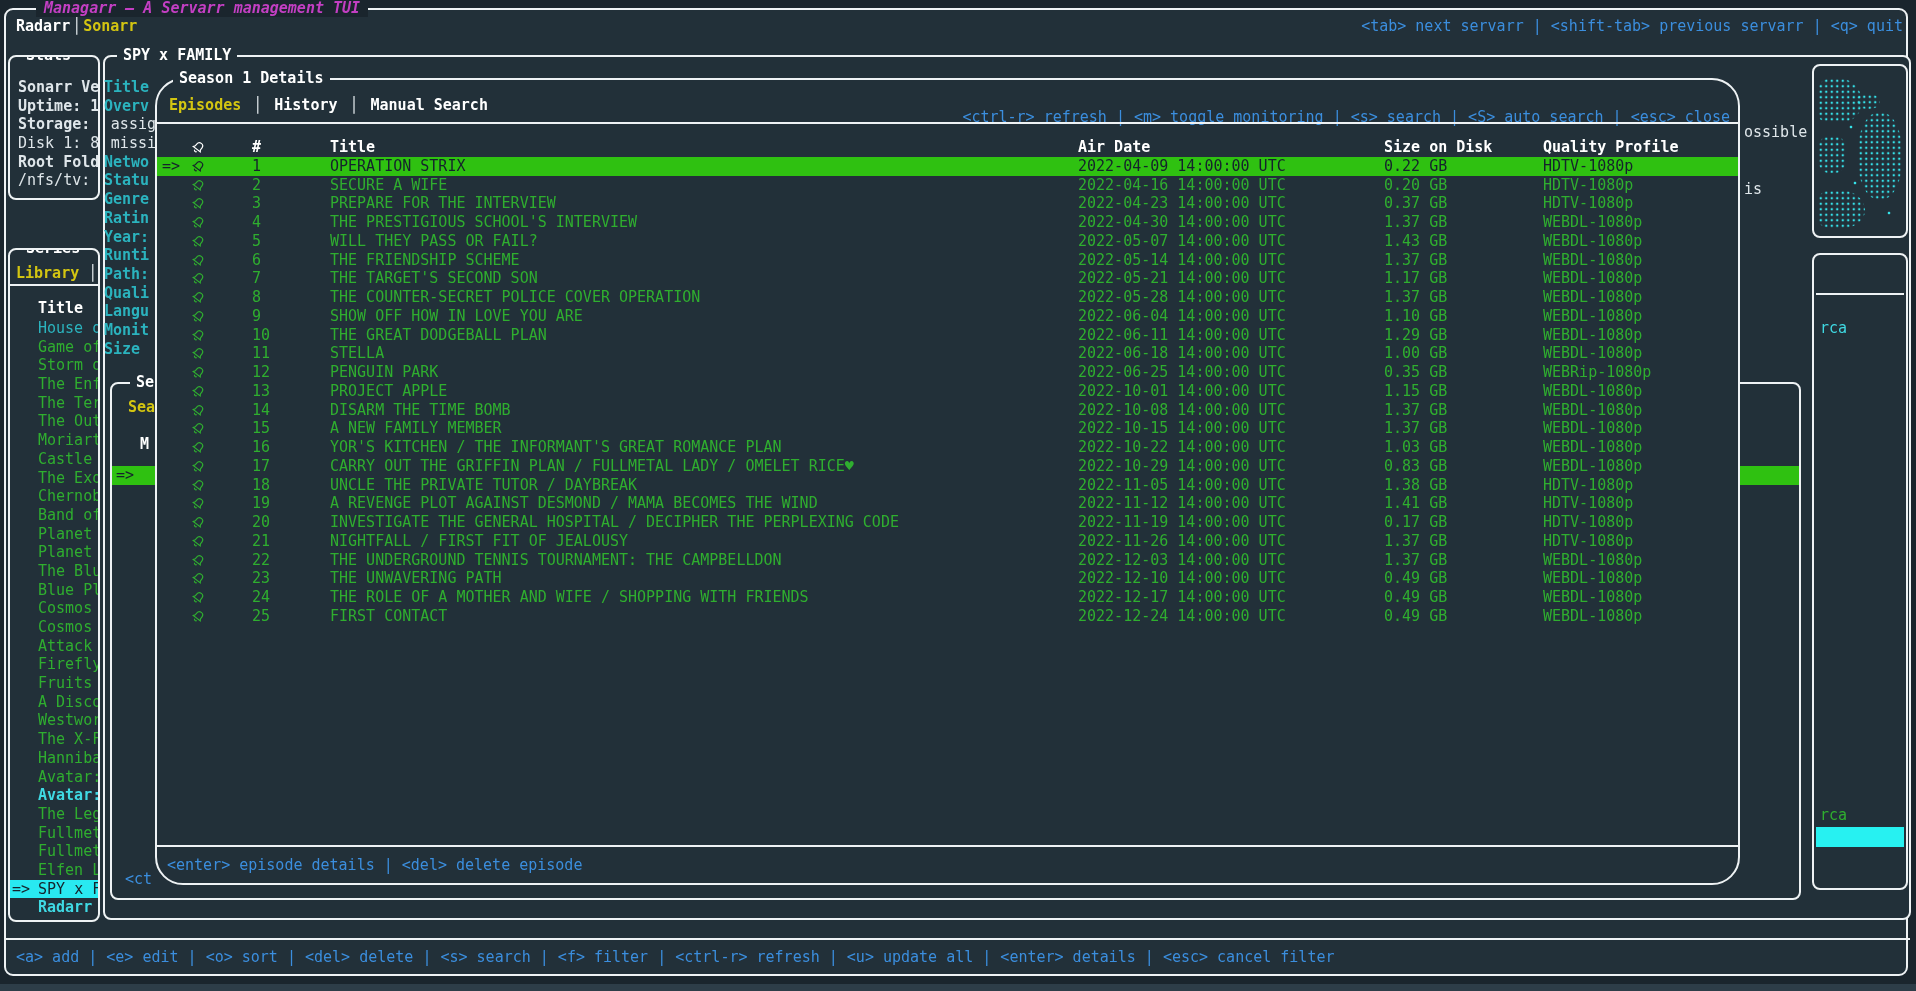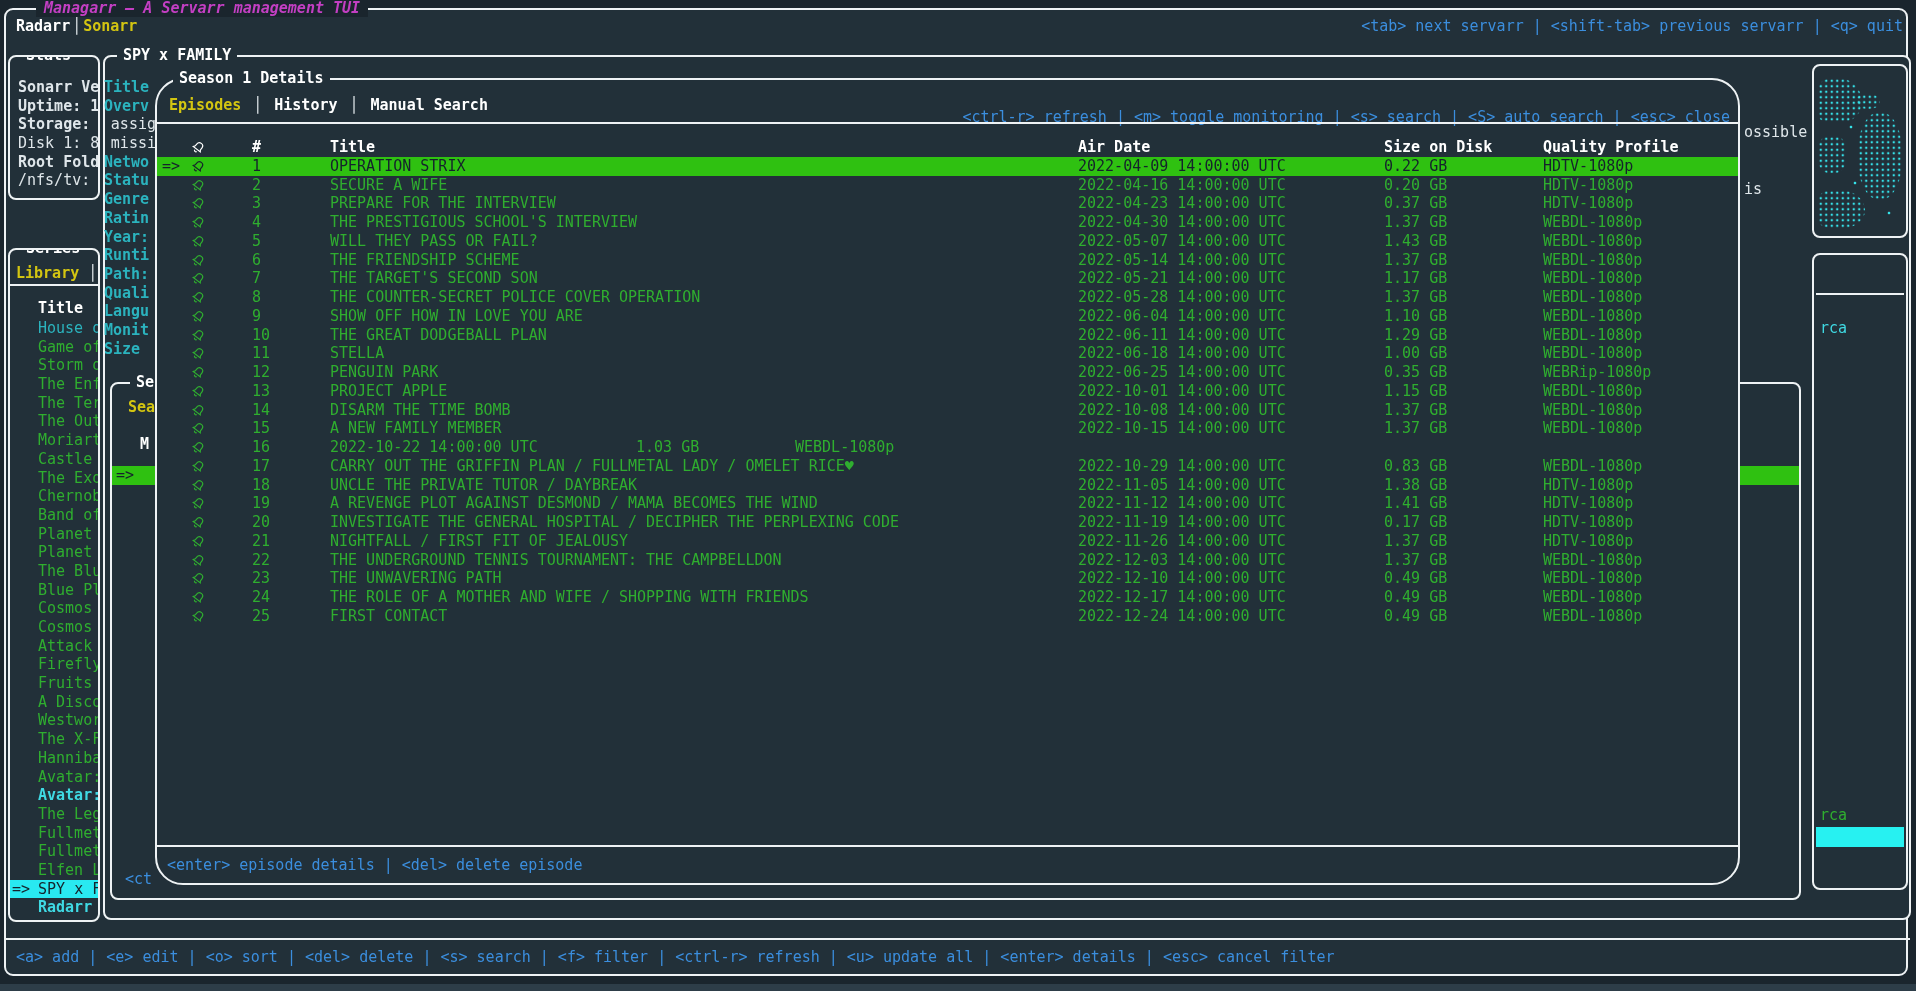--- a/index.html
+++ b/index.html
@@ -460,20 +460,21 @@
           </div>
           <div class="ep-row">
             <span class="c-marker"></span>
             <span class="c-bell"><svg viewBox="0 0 24 24" width="13" height="14">
                 <g fill="none" stroke="currentColor" stroke-width="2.2">
                   <path d="M12 3.5c-3.6 0-6 2.6-6 6.2V14l-2.2 3.2h16.4L18 14V9.7c0-3.6-2.4-6.2-6-6.2z"></path>
                   <path d="M9.5 20.5a2.6 2.6 0 0 0 5 0"></path>
                 </g>
               </svg></span>
             <span class="c-num">16</span>
+            <span class="c-title">YOR'S KITCHEN / THE INFORMANT'S GREAT ROMANCE PLAN</span>
             <span class="c-air">2022-10-22 14:00:00 UTC</span>
             <span class="c-size">1.03 GB</span>
             <span class="c-q">WEBDL-1080p</span>
           </div>
           <div class="ep-row">
             <span class="c-marker"></span>
             <span class="c-bell"><svg viewBox="0 0 24 24" width="13" height="14">
                 <g fill="none" stroke="currentColor" stroke-width="2.2">
                   <path d="M12 3.5c-3.6 0-6 2.6-6 6.2V14l-2.2 3.2h16.4L18 14V9.7c0-3.6-2.4-6.2-6-6.2z"></path>
                   <path d="M9.5 20.5a2.6 2.6 0 0 0 5 0"></path>

